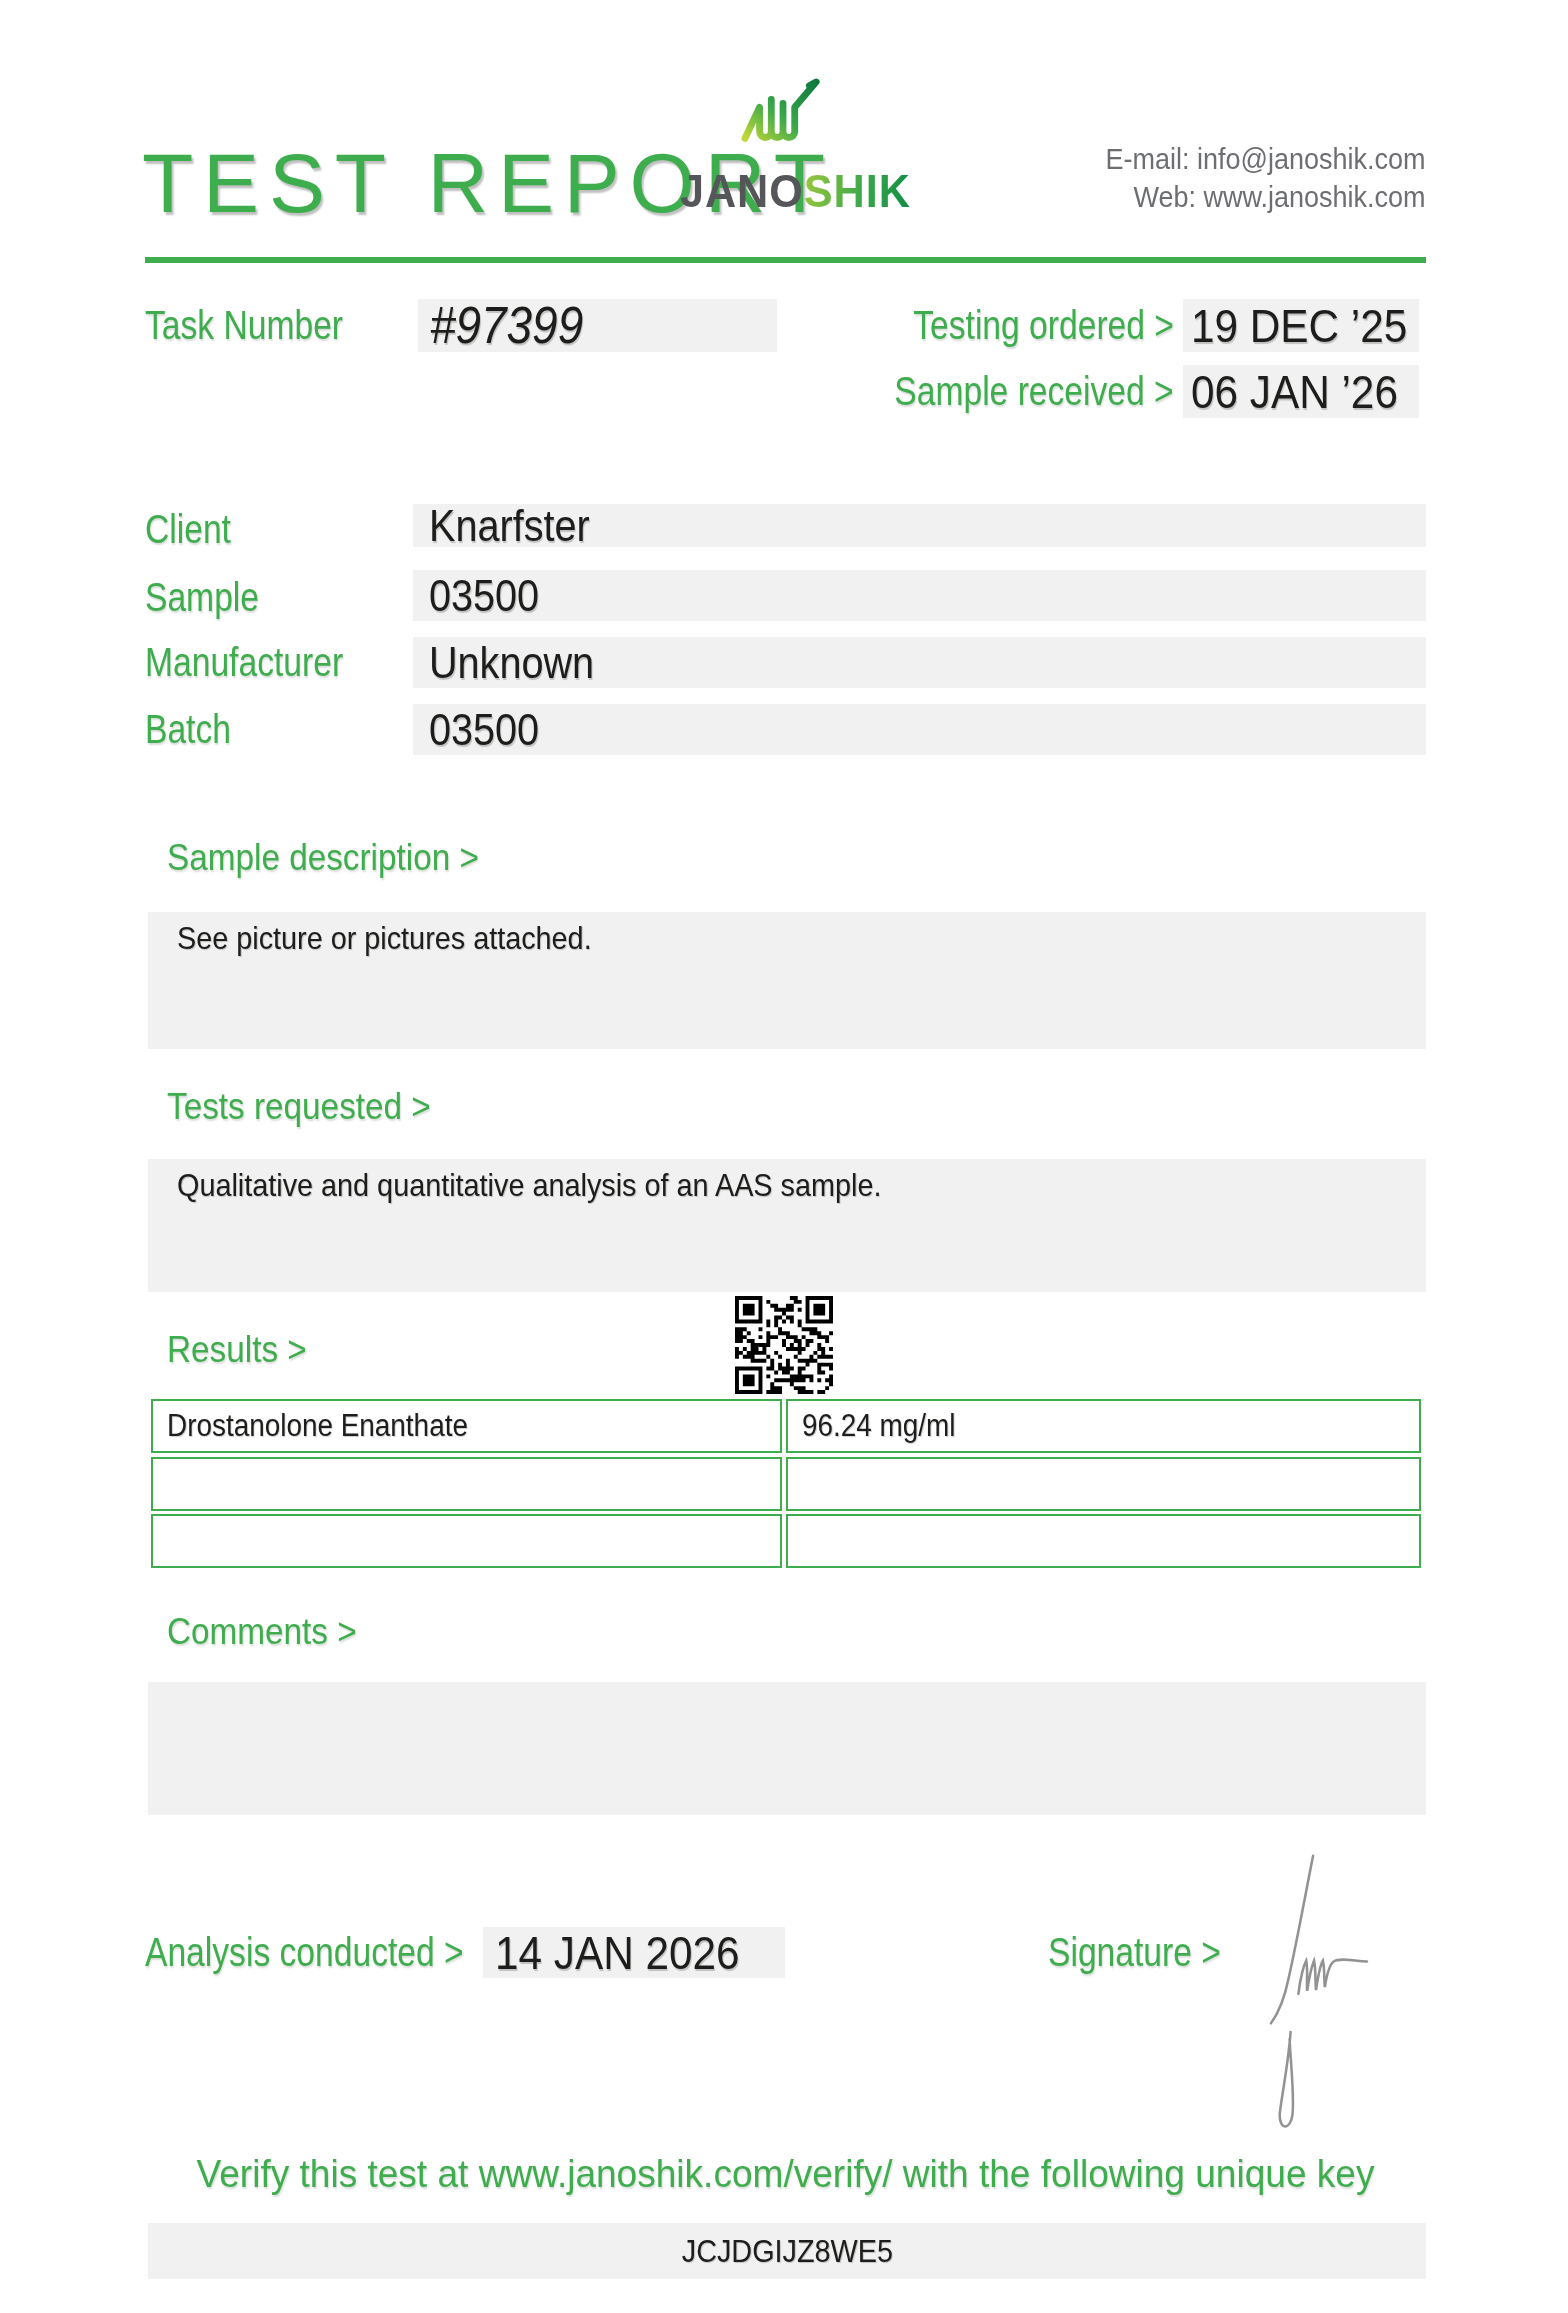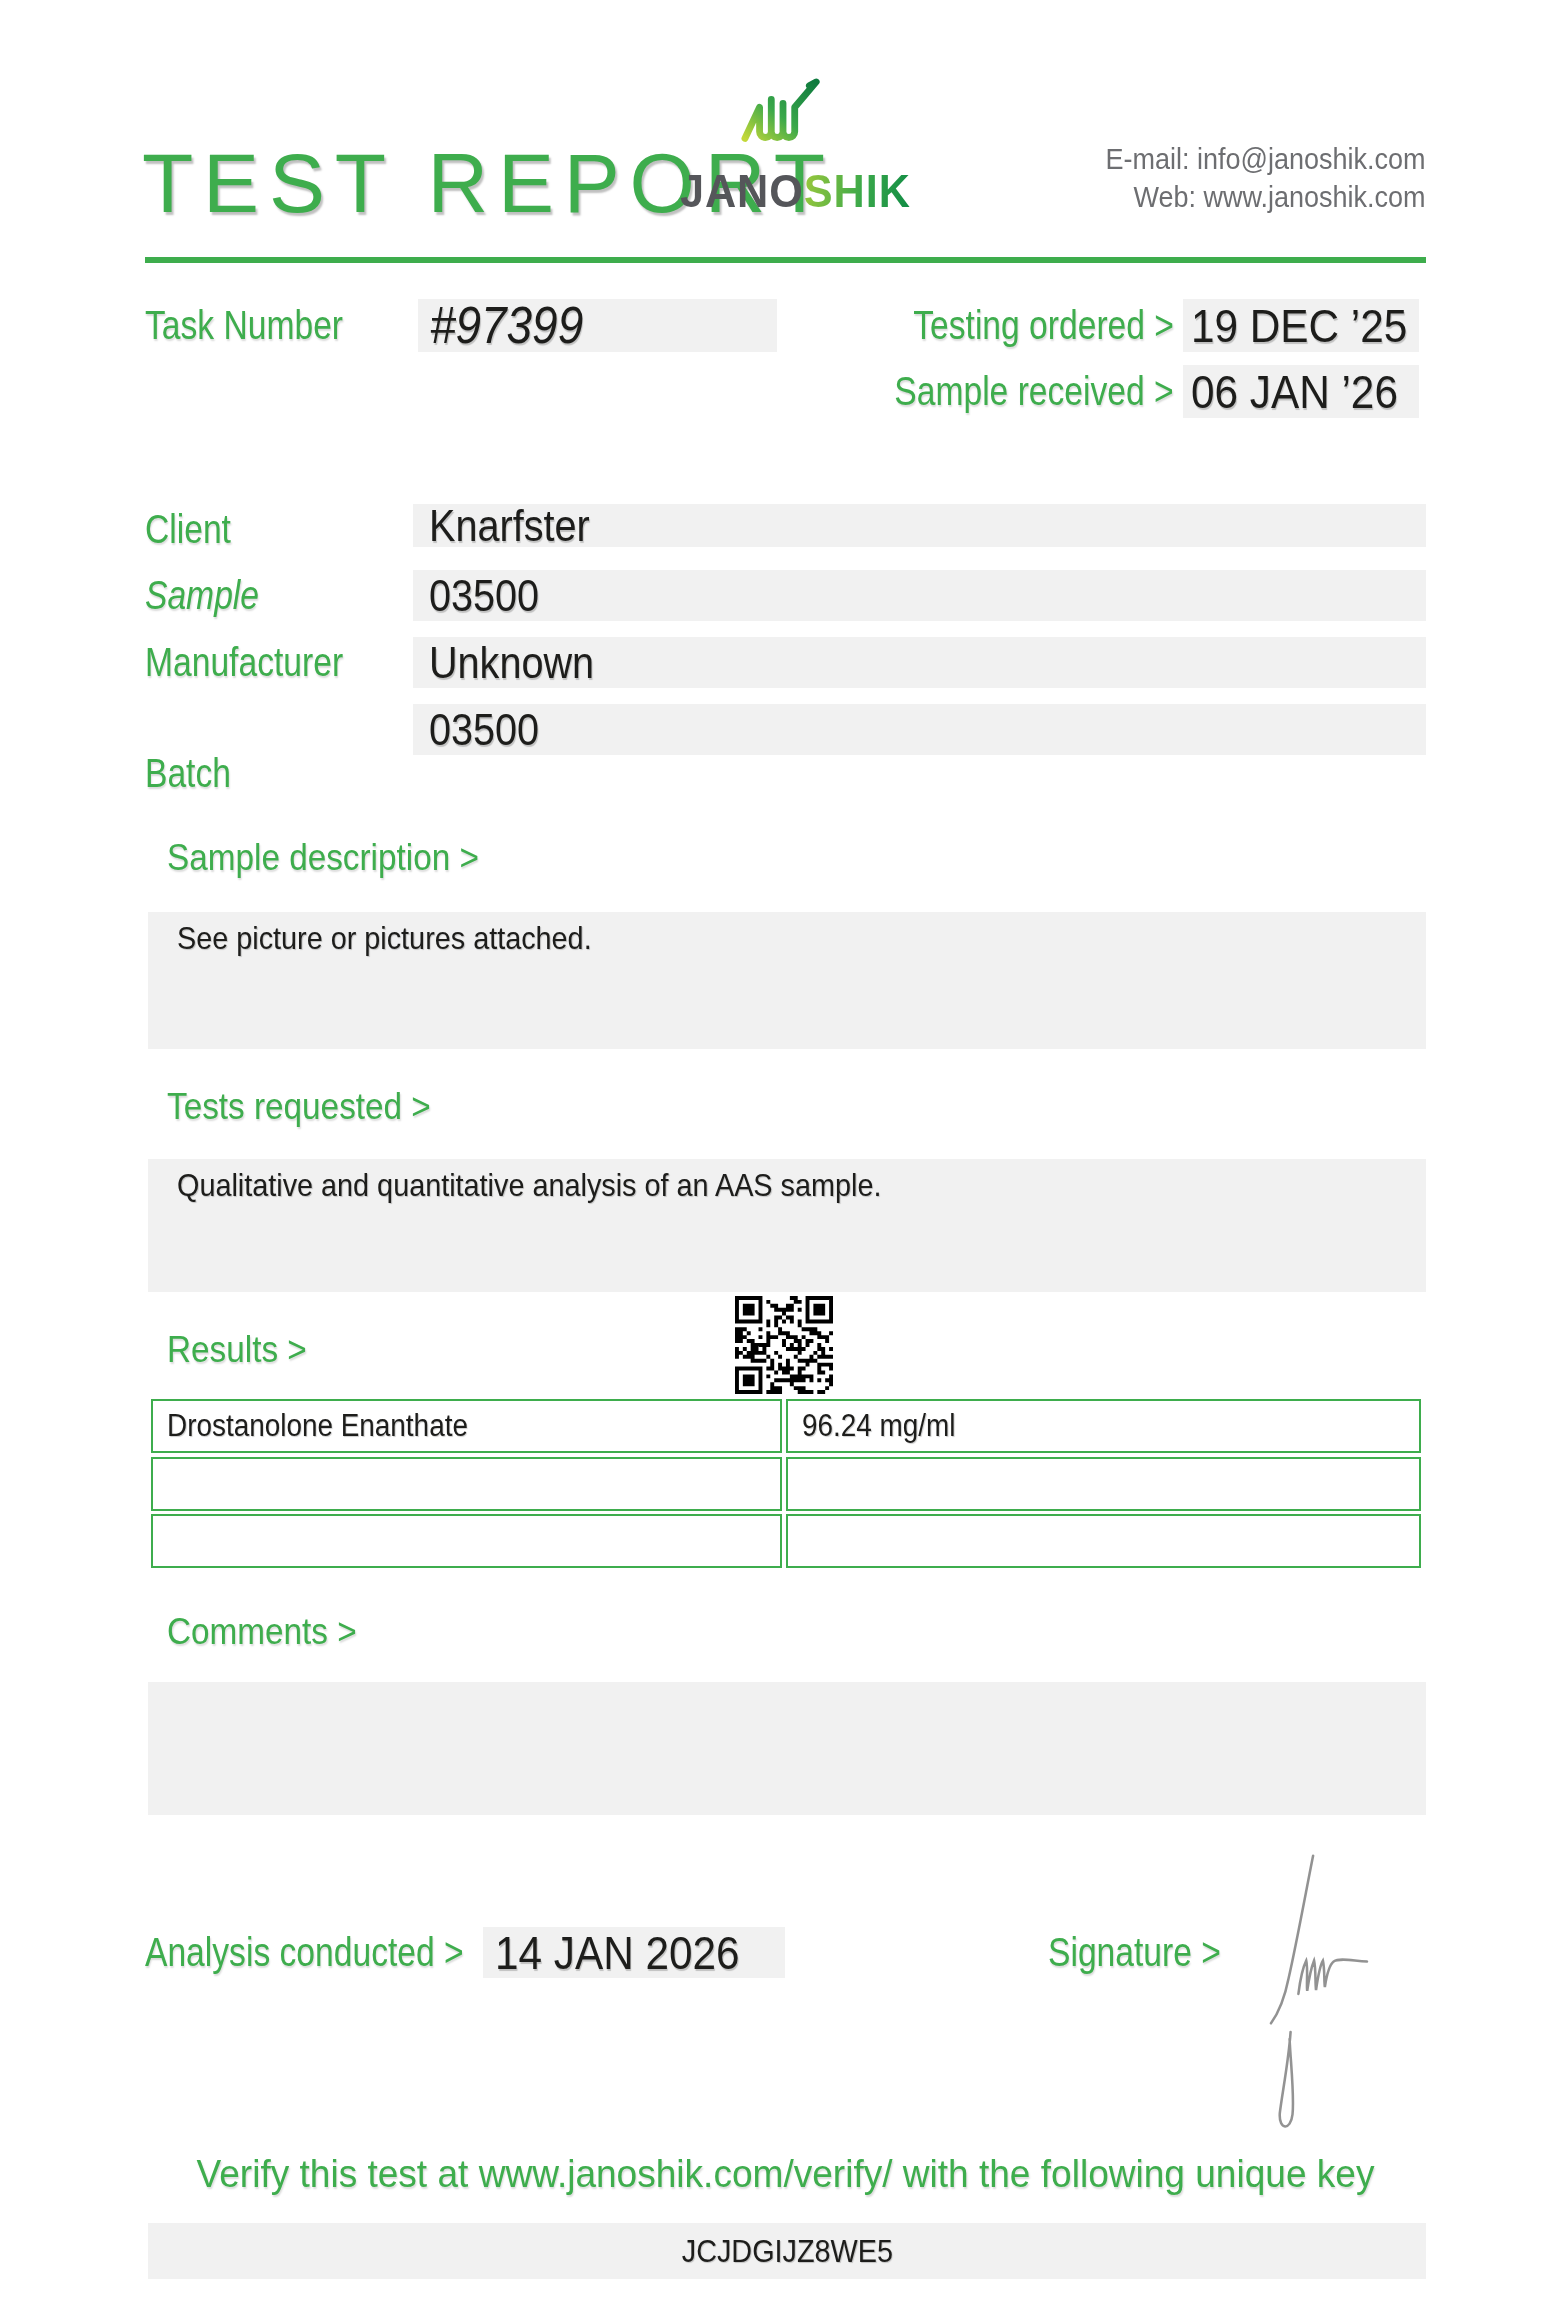--- a/index.html
+++ b/index.html
@@ -96,35 +96,35 @@
   <span class="val valdate cx" style="margin-left:7.8px;">06 JAN ’26</span>
 </div>
 
 <div class="abs" style="left:145px;top:504px;height:51px;display:flex;align-items:center;">
   <span class="label">Client</span>
 </div>
 <div class="abs valbox" style="left:413px;top:504px;width:1013px;height:43px;">
   <span class="val cx" style="margin-left:15.7px;">Knarfster</span>
 </div>
 
-<div class="abs" style="left:145px;top:570px;height:51px;display:flex;align-items:center;font-style:italic;">
+<div class="abs" style="left:145px;top:570px;height:51px;display:flex;align-items:flex-end;">
   <span class="label">Sample</span>
 </div>
 <div class="abs valbox" style="left:413px;top:570px;width:1013px;height:51px;">
   <span class="val cx" style="margin-left:15.7px;">03500</span>
 </div>
 
 <div class="abs" style="left:145px;top:637px;height:51px;display:flex;align-items:center;">
   <span class="label">Manufacturer</span>
 </div>
 <div class="abs valbox" style="left:413px;top:637px;width:1013px;height:51px;">
   <span class="val cx" style="margin-left:15.7px;">Unknown</span>
 </div>
 
-<div class="abs" style="left:145px;top:704px;height:51px;display:flex;align-items:center;margin-top:44px;">
+<div class="abs" style="left:145px;top:704px;height:51px;display:flex;align-items:center;">
   <span class="label">Batch</span>
 </div>
 <div class="abs valbox" style="left:413px;top:704px;width:1013px;height:51px;">
   <span class="val cx" style="margin-left:15.7px;">03500</span>
 </div>
 
 <div class="abs heading" style="left:145px;top:837px;">
   <span class="cx">Sample description &gt;</span>
 </div>
 <div class="abs" style="left:148px;top:912px;width:1278px;height:137px;background:var(--graybox);">

